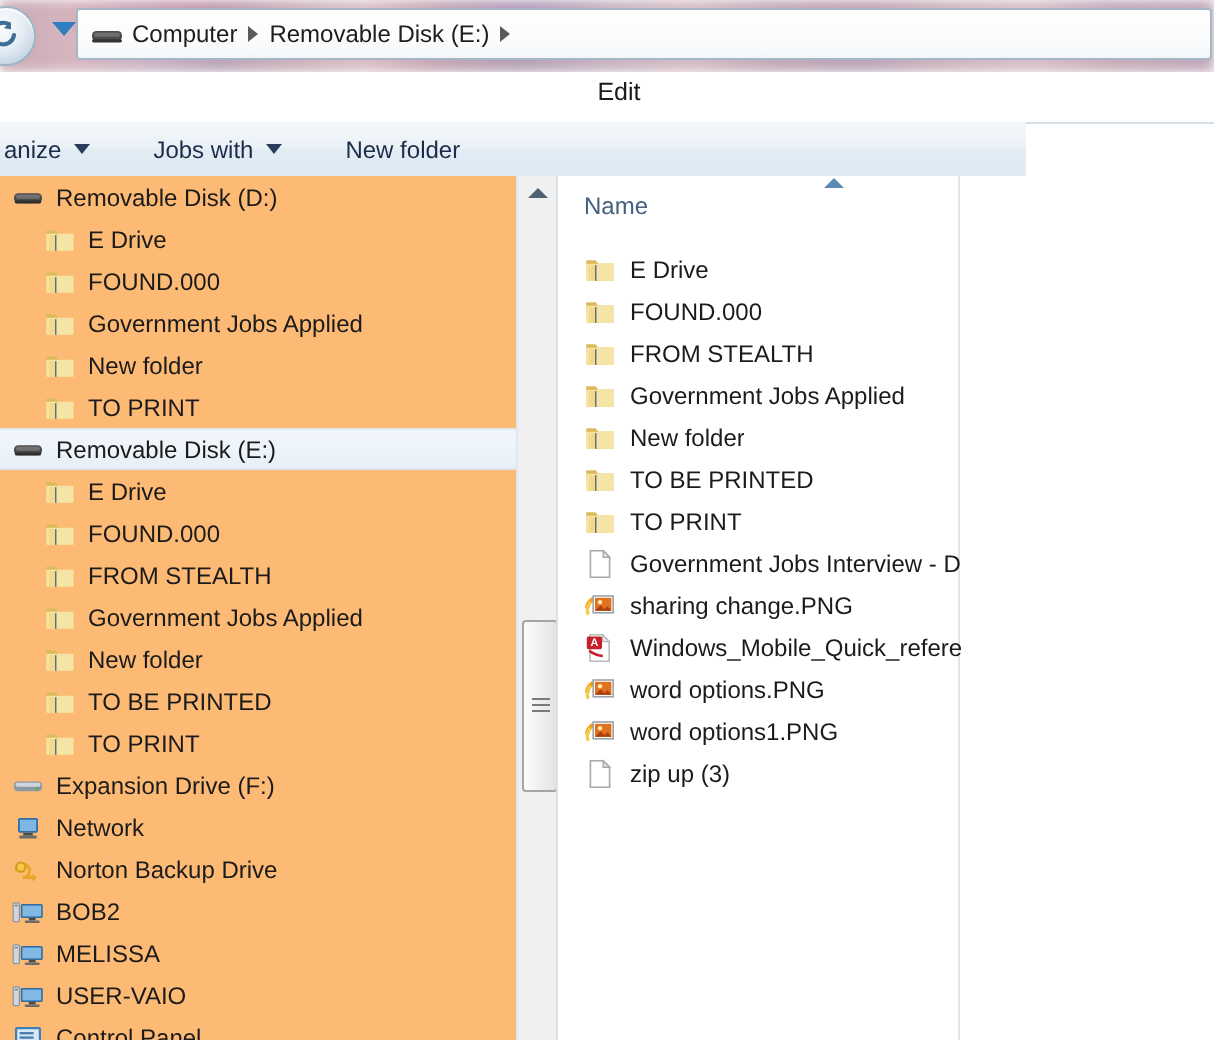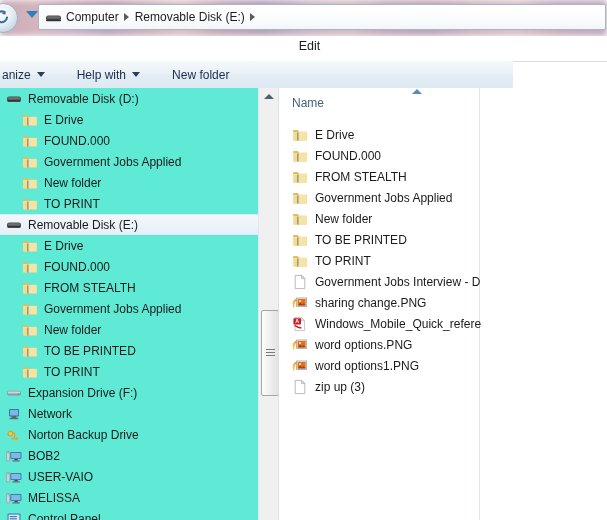--- a/index.html
+++ b/index.html
@@ -128,21 +128,21 @@
     border-left: 4px solid transparent;
     border-right: 4px solid transparent;
     border-top: 5px solid #2a3d5c;
   }
   .tb-sep { width: 16px; }
 
   
   .nav-pane {
     position: absolute; left: 0; top: 88px;
     width: 258px; height: 432px;
-    background: #5eead4;
+    background: #fdba74;
     overflow: hidden;
   }
   .nav-scrollbar {
     position: absolute; left: 258px; top: 88px;
     width: 20px; height: 432px;
     background: #f0f0f0;
     border-left: 1px solid #e4e8ec;
   }
   .sb-arrow-up {
     position: absolute; left: 0; top: 0;
@@ -283,21 +283,21 @@
     <div class="menu-item">Help</div>
   </div>
 
   <div class="toolbar">
     <div class="tb-btn" style="margin-left:-6px;">
       <span>anize</span>
       <span class="tb-caret"></span>
     </div>
     <div class="tb-sep"></div>
     <div class="tb-btn">
-      <span>Help with</span>
+      <span>Jobs with</span>
       <span class="tb-caret"></span>
     </div>
     <div class="tb-sep"></div>
     <div class="tb-btn">
       <span>New folder</span>
     </div>
   </div>
 
   <div class="nav-pane" id="navPane">
       <div class="tree-row">
@@ -524,34 +524,34 @@
         <span class="ico">
           <svg viewBox="0 0 16 16" width="16" height="16">
             <rect x="0.6" y="3.4" width="3.1" height="9.4" rx="0.6" fill="#cfd6dd" stroke="#8b949d" stroke-width="0.6"></rect>
             <rect x="1.4" y="4.4" width="1.5" height="0.8" fill="#7a828a"></rect>
             <rect x="4.4" y="4" width="11" height="7" rx="0.8" fill="#2f6fa8"></rect>
             <rect x="5.2" y="4.8" width="9.4" height="5.4" fill="#82b9e4"></rect>
             <rect x="8.4" y="11" width="3.4" height="1.2" fill="#4a4a4a"></rect>
             <rect x="6.4" y="12.2" width="7.4" height="1.3" rx="0.5" fill="#6b6b6b"></rect>
           </svg>
         </span>
-        <span>USER-VAIO</span>
+        <span>MELISSA</span>
       </div>
       <div class="tree-row">
         <span class="ico">
           <svg viewBox="0 0 16 16" width="16" height="16">
             <rect x="0.6" y="3.4" width="3.1" height="9.4" rx="0.6" fill="#cfd6dd" stroke="#8b949d" stroke-width="0.6"></rect>
             <rect x="1.4" y="4.4" width="1.5" height="0.8" fill="#7a828a"></rect>
             <rect x="4.4" y="4" width="11" height="7" rx="0.8" fill="#2f6fa8"></rect>
             <rect x="5.2" y="4.8" width="9.4" height="5.4" fill="#82b9e4"></rect>
             <rect x="8.4" y="11" width="3.4" height="1.2" fill="#4a4a4a"></rect>
             <rect x="6.4" y="12.2" width="7.4" height="1.3" rx="0.5" fill="#6b6b6b"></rect>
           </svg>
         </span>
-        <span>MELISSA</span>
+        <span>USER-VAIO</span>
       </div>
       <div class="tree-row">
         <span class="ico">
           <svg viewBox="0 0 16 16" width="16" height="16">
             <rect x="1.5" y="2.5" width="13" height="11" rx="1" fill="#3d7fb8"></rect>
             <rect x="2.6" y="3.6" width="10.8" height="8.8" fill="#d7e7f5"></rect>
             <rect x="3.8" y="5" width="7" height="1.2" fill="#4a7fae"></rect>
             <rect x="3.8" y="7.2" width="7" height="1.2" fill="#4a7fae"></rect>
             <rect x="3.8" y="9.4" width="4.6" height="1.2" fill="#4a7fae"></rect>
           </svg>

